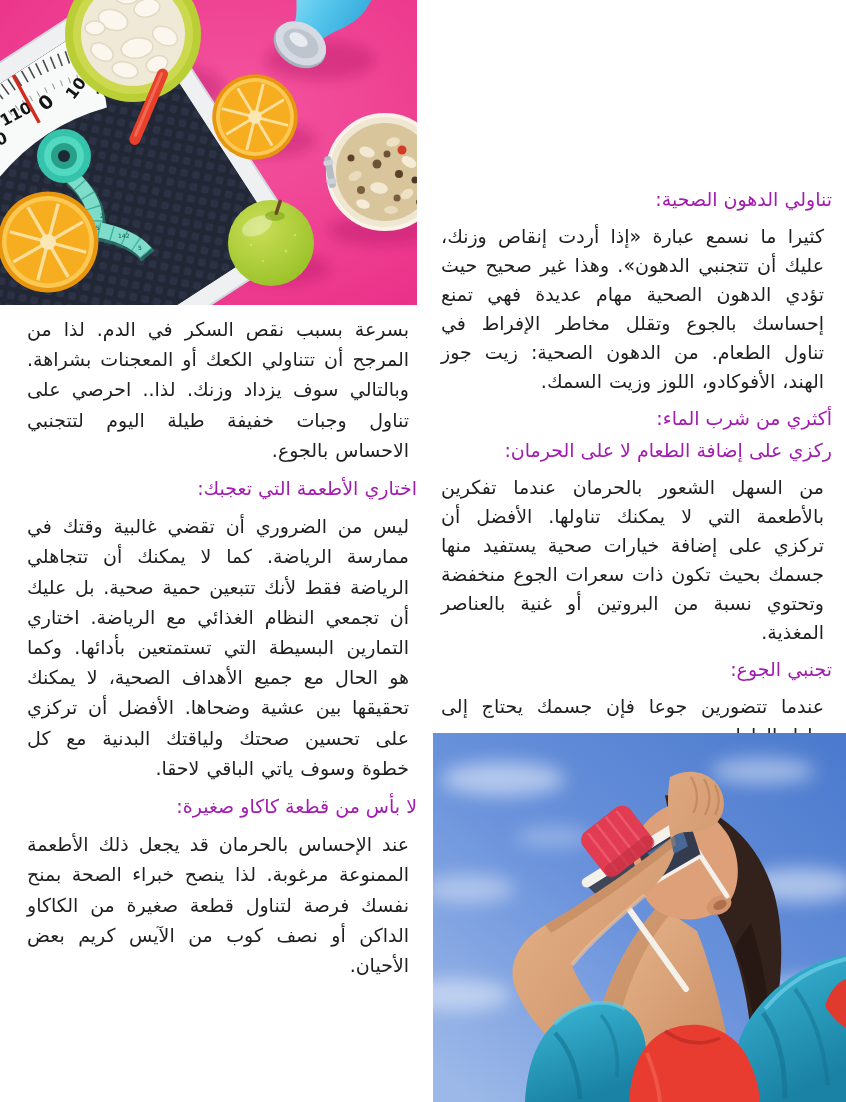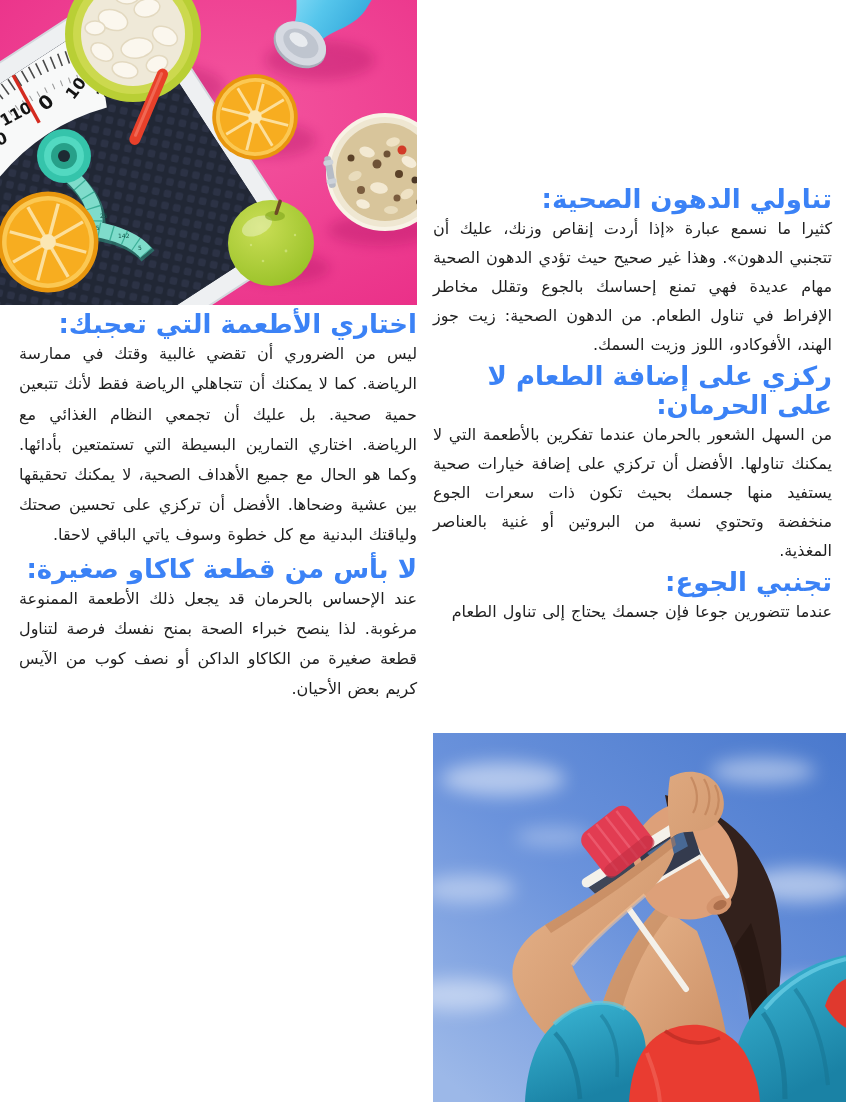--- a/index.html
+++ b/index.html
@@ -8,25 +8,25 @@
     font-family:"DejaVu Sans",sans-serif;overflow:hidden;
   }
   .page{position:absolute;inset:0;}
   figure{margin:0;padding:0;}
   .photo-top{position:absolute;left:0;top:0;width:417px;height:305px;overflow:hidden;}
   .photo-bottom{position:absolute;left:433px;top:733px;width:413px;height:369px;overflow:hidden;}
   .col{position:absolute;direction:rtl;text-align:justify;text-align-last:right;color:#1f1f1f;}
   .col-right{left:433px;top:182px;width:399px;}
   .col-left{left:19px;top:306px;width:398px;}
   .hd{
-    color:#3b82f6;font-size:26px;font-weight:bold;line-height:29px;
+    color:#a21caf;font-size:19px;font-weight:normal;line-height:29px;
     margin:3px 0 0 0;text-align:right;
   }
   .col-left .hd{line-height:30.2px;}
-  .bd{font-size:16px;line-height:29px;margin:0;word-spacing:1px;}
+  .bd{font-size:19px;line-height:29px;margin:8px;word-spacing:1px;}
   .col-left .bd{line-height:30.2px;}
   svg{display:block;}
   svg text{font-family:"DejaVu Sans",sans-serif;}
 </style>
 </head>
 <body>
 
 <div class="page">
 
   <figure class="photo-top">
@@ -195,32 +195,34 @@
       </g>
     </svg>
   </figure>
 
   <section class="col col-right">
     <article>
       <h3 class="hd">تناولي الدهون الصحية:</h3>
       <p class="bd">كثيرا ما نسمع عبارة «إذا أردت إنقاص وزنك، عليك أن تتجنبي الدهون». وهذا غير صحيح حيث تؤدي الدهون الصحية مهام عديدة فهي تمنع إحساسك بالجوع وتقلل مخاطر الإفراط في تناول الطعام. من الدهون الصحية: زيت جوز الهند، الأفوكادو، اللوز وزيت السمك.</p>
     </article>
     <article>
+      <h3 class="hd">أكثري من شرب الماء:</h3>
     </article>
     <article>
       <h3 class="hd">ركزي على إضافة الطعام لا على الحرمان:</h3>
       <p class="bd">من السهل الشعور بالحرمان عندما تفكرين بالأطعمة التي لا يمكنك تناولها. الأفضل أن تركزي على إضافة خيارات صحية يستفيد منها جسمك بحيث تكون ذات سعرات الجوع منخفضة وتحتوي نسبة من البروتين أو غنية بالعناصر المغذية.</p>
     </article>
     <article>
       <h3 class="hd">تجنبي الجوع:</h3>
       <p class="bd">عندما تتضورين جوعا فإن جسمك يحتاج إلى تناول الطعام</p>
     </article>
   </section>
 
   <section class="col col-left">
+    <p class="bd">بسرعة بسبب نقص السكر في الدم. لذا من المرجح أن تتناولي الكعك أو المعجنات بشراهة. وبالتالي سوف يزداد وزنك. لذا.. احرصي على تناول وجبات خفيفة طيلة اليوم لتتجنبي الاحساس بالجوع.</p>
     <article>
       <h3 class="hd">اختاري الأطعمة التي تعجبك:</h3>
     </article>
     <article>
       <p class="bd">ليس من الضروري أن تقضي غالبية وقتك في ممارسة الرياضة. كما لا يمكنك أن تتجاهلي الرياضة فقط لأنك تتبعين حمية صحية. بل عليك أن تجمعي النظام الغذائي مع الرياضة. اختاري التمارين البسيطة التي تستمتعين بأدائها. وكما هو الحال مع جميع الأهداف الصحية، لا يمكنك تحقيقها بين عشية وضحاها. الأفضل أن تركزي على تحسين صحتك ولياقتك البدنية مع كل خطوة وسوف ياتي الباقي لاحقا.</p>
     </article>
     <article>
       <h3 class="hd">لا بأس من قطعة كاكاو صغيرة:</h3>
       <p class="bd">عند الإحساس بالحرمان قد يجعل ذلك الأطعمة الممنوعة مرغوبة. لذا ينصح خبراء الصحة بمنح نفسك فرصة لتناول قطعة صغيرة من الكاكاو الداكن أو نصف كوب من الآيس كريم بعض الأحيان.</p>
     </article>

